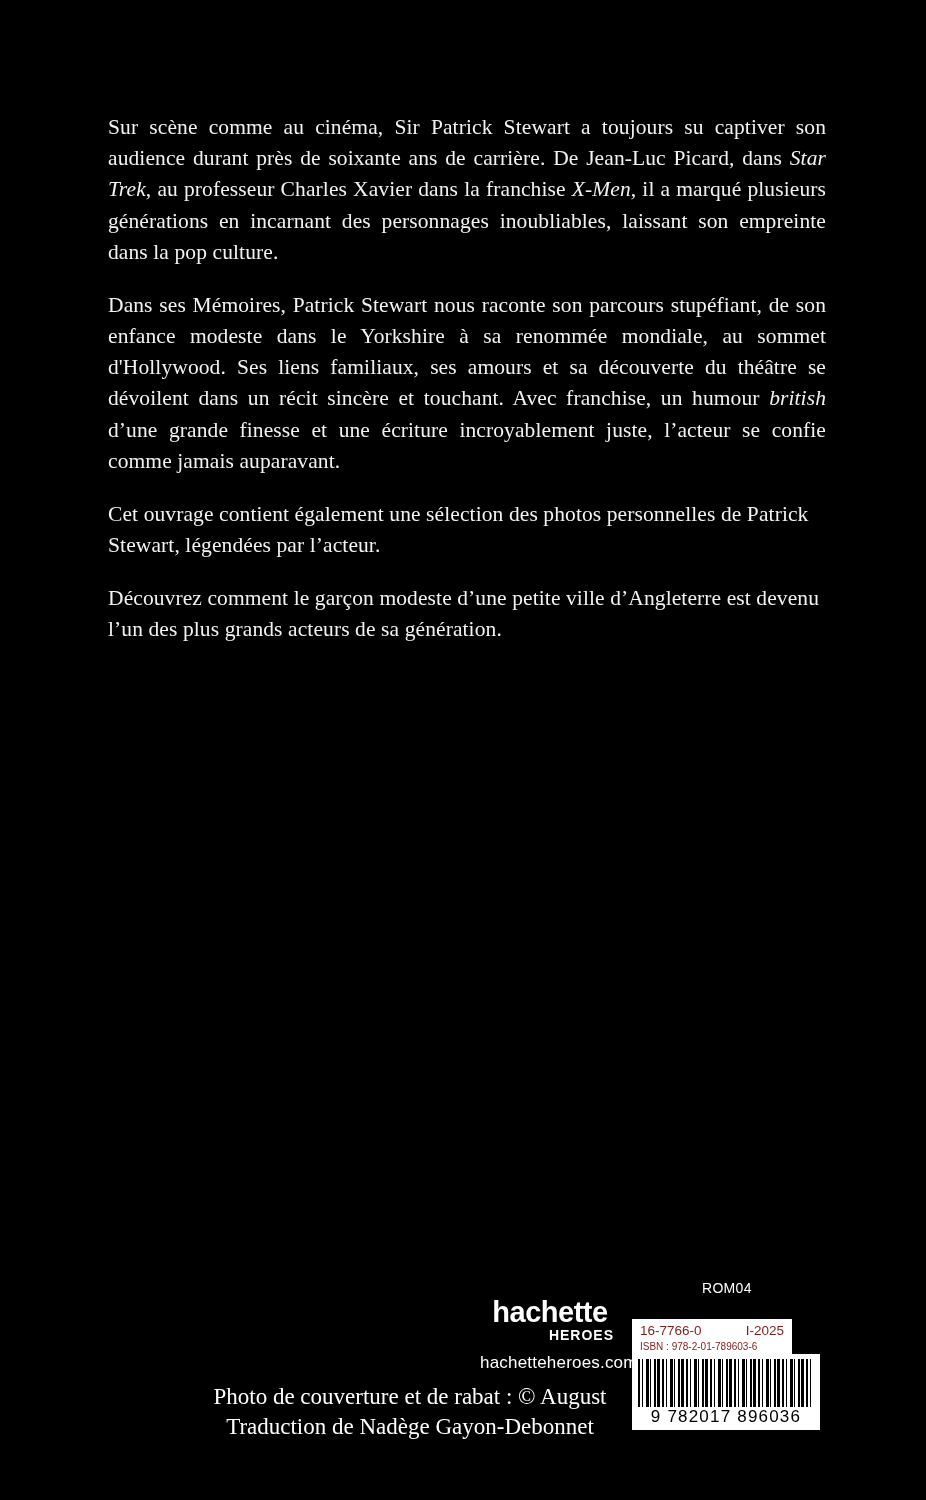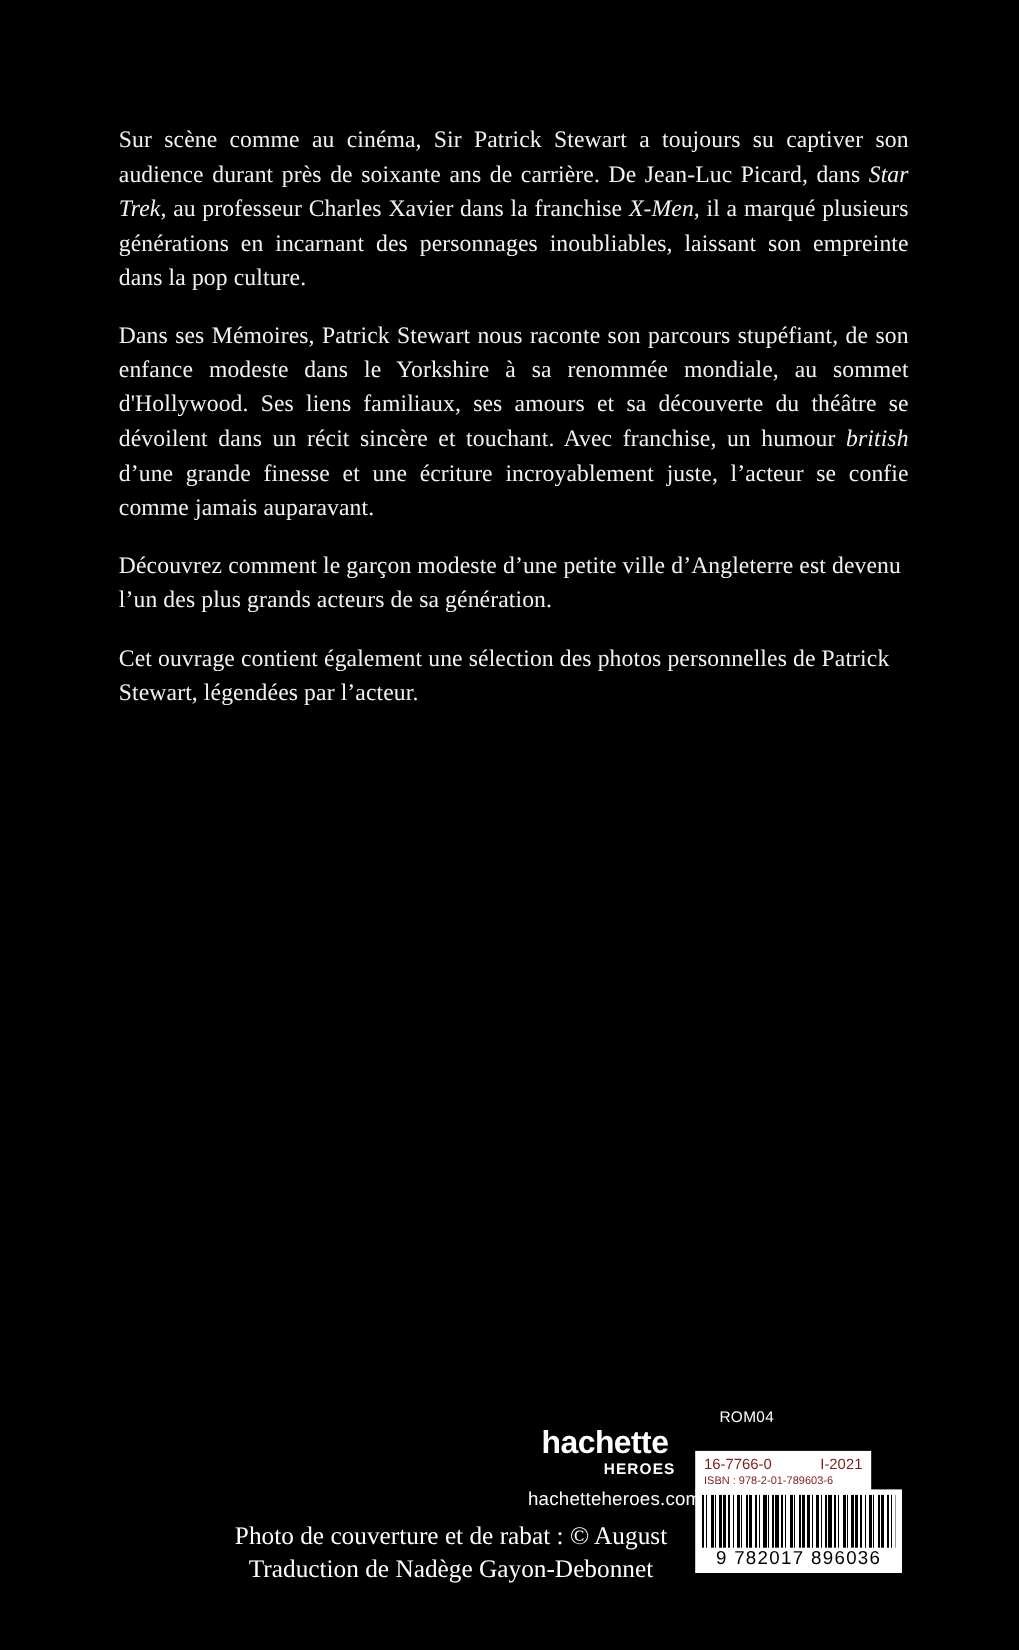--- a/index.html
+++ b/index.html
@@ -89,21 +89,21 @@
     width: 420px;
     text-align: center;
     font-size: 23px;
     line-height: 1.32;
     color: #ffffff;
   }
 
   
   .rom-code {
     position: absolute;
-    left: 654px;
+    left: 702px;
     top: 10px;
     font-family: "Liberation Sans", sans-serif;
     font-size: 14px;
     color: #ffffff;
     letter-spacing: 0.3px;
   }
   .isbn-panel {
     position: absolute;
     left: 632px;
     top: 49px;
@@ -158,43 +158,43 @@
     line-height: 1.2;
     padding-bottom: 1px;
   }
 </style>
 </head>
 <body>
 
 <div class="blurb">
   <p>Sur scène comme au cinéma, Sir Patrick Stewart a toujours su captiver son audience durant près de soixante ans de carrière. De Jean-Luc Picard, dans <em>Star Trek</em>, au professeur Charles Xavier dans la franchise <em>X-Men</em>, il a marqué plusieurs générations en incarnant des personnages inoubliables, laissant son empreinte dans la pop culture.</p>
   <p>Dans ses Mémoires, Patrick Stewart nous raconte son parcours stupéfiant, de son enfance modeste dans le Yorkshire à sa renommée mondiale, au sommet d'Hollywood. Ses liens familiaux, ses amours et sa découverte du théâtre se dévoilent dans un récit sincère et touchant. Avec franchise, un humour <em>british</em> d’une grande finesse et une écriture incroyablement juste, l’acteur se confie comme jamais auparavant.</p>
+  <p class="nojust">Cet ouvrage contient également une sélection des photos personnelles de Patrick Stewart, légendées par l’acteur.</p>
   <p class="nojust">Découvrez comment le garçon modeste d’une petite ville d’Angleterre est devenu l’un des plus grands acteurs de sa génération.</p>
-  <p class="nojust">Cet ouvrage contient également une sélection des photos personnelles de Patrick Stewart, légendées par l’acteur.</p>
 </div>
 
 <div class="bottom">
 
   <div class="publisher">
     <div class="logo-main">hachette</div>
     <div class="logo-sub">HEROES</div>
     <div class="logo-url">hachetteheroes.com</div>
   </div>
 
   <div class="credits">
     <div>Photo de couverture et de rabat : © August</div>
     <div>Traduction de Nadège Gayon-Debonnet</div>
   </div>
 
   <div class="rom-code">ROM04</div>
 
   <div class="isbn-panel">
     <div class="isbn-row">
       <span>16-7766-0</span>
-      <span>I-2021</span>
+      <span>I-2025</span>
     </div>
     <div class="isbn-line">ISBN : 978-2-01-789603-6</div>
   </div>
 
   <div class="barcode-wrap">
     <div class="barcode"></div>
     <div class="barcode-digits">9 782017 896036</div>
   </div>
 
 </div>

